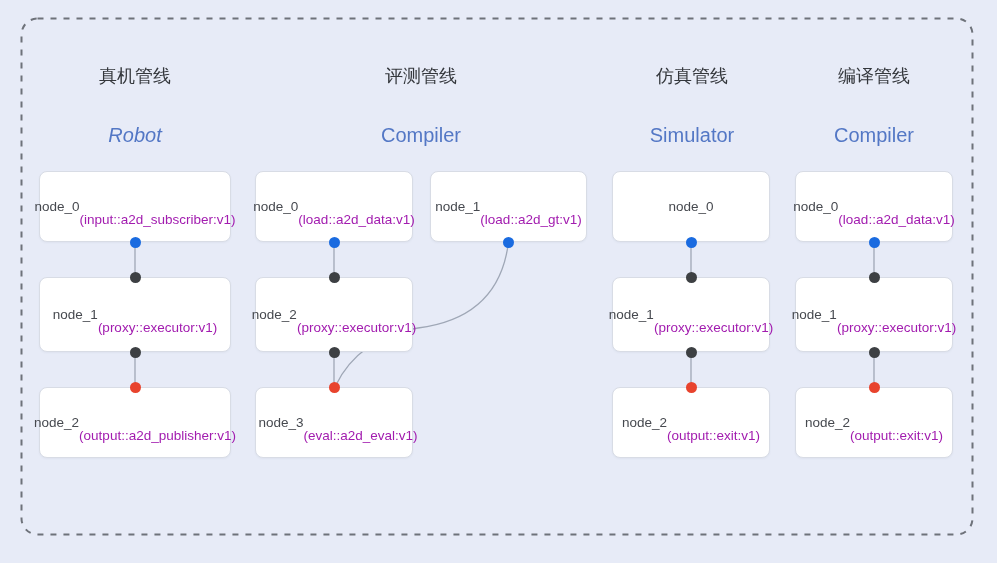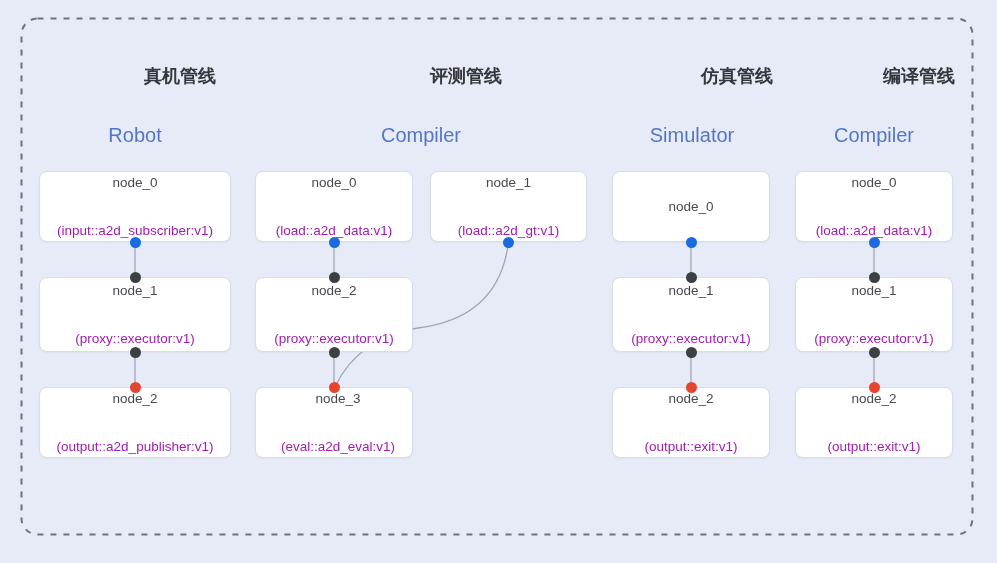--- a/index.html
+++ b/index.html
@@ -14,21 +14,21 @@
     position:absolute;left:0;top:0;width:997px;height:563px;
     z-index:1;
   }
   .node-card{
     position:absolute;
     background:#ffffff;
     border:1px solid #d8dce5;
     border-radius:8px;
     box-sizing:border-box;
     display:flex;
-    flex-direction:column;
+    flex-direction:row;
     align-items:center;
     justify-content:center;
     z-index:2;
     box-shadow:0 1px 2px rgba(60,70,100,0.05);
   }
   .node-title{
     font-size:13.5px;
     line-height:23px;
     color:#46494f;
     white-space:nowrap;
@@ -43,25 +43,24 @@
   .port-dot{
     position:absolute;
     width:11px;height:11px;
     border-radius:50%;
     z-index:3;
   }
   .title-zh{
     position:absolute;
     transform:translateX(-50%);
     font-size:18px;
-    font-weight:700;
+    font-weight:400;
     color:#34373c;
     white-space:nowrap;
     z-index:2;
-    margin-left:45px;
   }
   .title-en{
     position:absolute;
     transform:translateX(-50%);
     font-size:20px;
     font-weight:400;
     color:#5377c5;
     white-space:nowrap;
     z-index:2;
   }
@@ -77,21 +76,21 @@
       <path d="M 334 242 L 334 277" fill="none" stroke="#9fa7b6" stroke-width="1.3"></path>
       <path d="M 334 352 L 334 387" fill="none" stroke="#9fa7b6" stroke-width="1.3"></path>
       <path d="M 508.5 242 C 502.5 291, 473.5 321, 418 328 C 379 333, 350 356, 336 385" fill="none" stroke="#9fa7b6" stroke-width="1.3"></path>
       <path d="M 691 242 L 691 277" fill="none" stroke="#9fa7b6" stroke-width="1.3"></path>
       <path d="M 691 352 L 691 387" fill="none" stroke="#9fa7b6" stroke-width="1.3"></path>
       <path d="M 874 242 L 874 277" fill="none" stroke="#9fa7b6" stroke-width="1.3"></path>
       <path d="M 874 352 L 874 387" fill="none" stroke="#9fa7b6" stroke-width="1.3"></path>
     </svg>
   <div id="content-layer">
       <div class="title-zh" style="left: 135px; top: 64px;">真机管线</div>
-      <div class="title-en" style="left: 135px; top: 124px;">Robot</div>
+      <div class="title-en" style="left: 135px; top: 124px; font-style: italic;">Robot</div>
       <div class="node-card" style="left: 39px; top: 171px; width: 192px; height: 71px;">
         <div class="node-title">node_0</div>
         <div class="node-subtitle">(input::a2d_subscriber:v1)</div>
       </div>
       <div class="port-dot" style="left: 129.5px; top: 236.5px; background: rgb(26, 107, 224);"></div>
       <div class="node-card" style="left: 39px; top: 277px; width: 192px; height: 75px;">
         <div class="node-title">node_1</div>
         <div class="node-subtitle">(proxy::executor:v1)</div>
       </div>
       <div class="port-dot" style="left: 129.5px; top: 271.5px; background: rgb(61, 64, 67);"></div>

